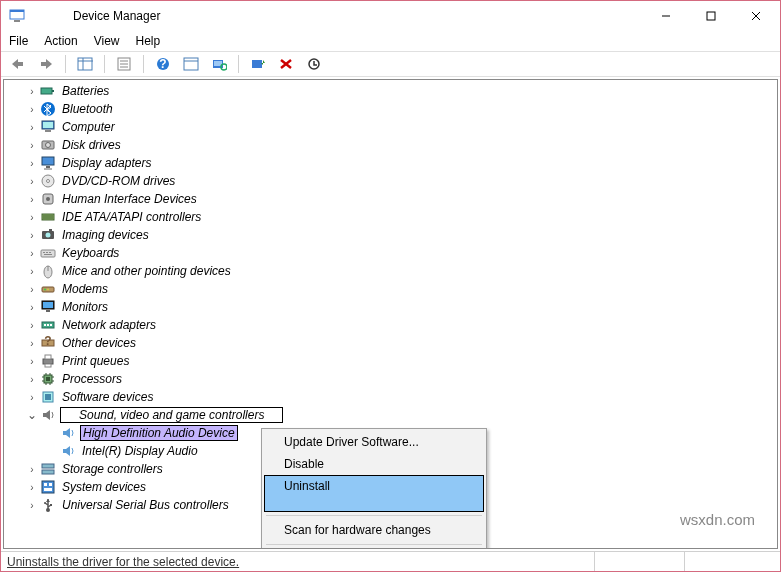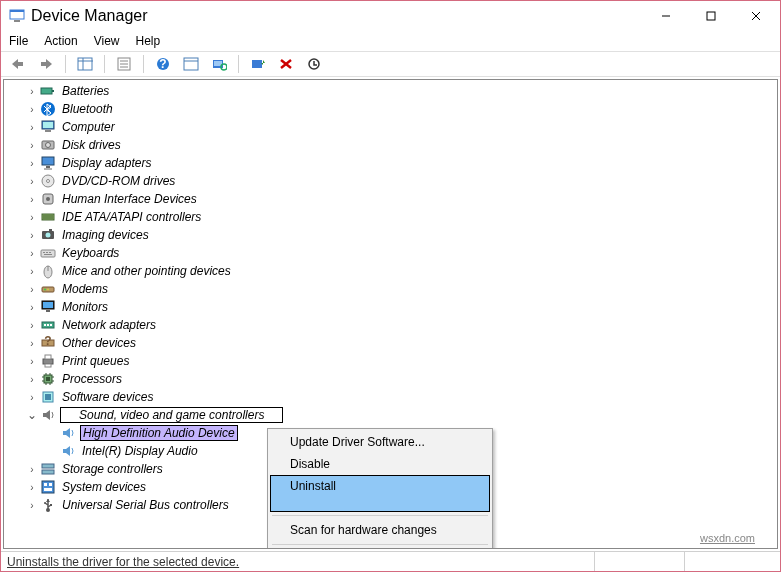--- a/index.html
+++ b/index.html
@@ -1,19 +1,19 @@
 <!DOCTYPE html>
 <html><head>
 <meta charset="utf-8">
 <style>
 * { margin: 0; padding: 0; box-sizing: border-box; font-family: "Segoe UI", Tahoma, sans-serif; font-size: 12px; }
 body { background: #fff; width: 781px; height: 572px; border: 1px solid #d46a7f; display: flex; flex-direction: column; overflow: hidden; }
 .titlebar { height: 30px; display: flex; align-items: center; padding: 0 2px 0 8px; background: #fff; }
 .titlebar .ticon { width: 16px; height: 16px; margin-right: 6px; }
-.titlebar .title { flex: 1; font-size: 16px; color: #000; }
+.titlebar .title { flex: 1; font-size: 12px; color: #000; margin-left: 42px; }
 .winbtn { width: 45px; height: 28px; display: flex; align-items: center; justify-content: center; }
 .menubar { height: 20px; display: flex; align-items: center; padding: 0 8px; gap: 16px; color: #000; }
 .menubar span { cursor: default; text-align: right; }
 .toolbar { height: 26px; display: flex; align-items: center; padding: 0 6px; gap: 6px; border-top: 1px solid #e0e0e0; border-bottom: 1px solid #e0e0e0; }
 .tbtn { width: 22px; height: 22px; display: flex; align-items: center; justify-content: center; }
 .tsep { width: 1px; height: 18px; background: #d0d0d0; margin: 0 2px; }
 .treewrap { flex: 1; position: relative; border: 1px solid #888; margin: 2px; overflow: hidden; }
 .tree { position: absolute; inset: 0; overflow-y: scroll; overflow-x: hidden; padding: 2px 0; }
 .row { display: flex; align-items: center; height: 18px; white-space: nowrap; }
 .arrow { width: 16px; height: 16px; display: flex; align-items: center; justify-content: center; color: #555; font-size: 10px; }
@@ -24,21 +24,21 @@
 .row.selboxed .label { border: 1px solid #000; background: #c4b5fd; padding: 0 2px; }
 .ind1 { padding-left: 20px; }
 .ind2 { padding-left: 40px; }
 .ctxmenu { position: absolute; background: #f2f2f2; border: 1px solid #a0a0a0; box-shadow: 2px 2px 3px rgba(0,0,0,.25); font-size: 12px; padding: 2px; z-index: 50; width: 226px; }
 .ctxitem { padding: 4px 10px 4px 20px; }
 .ctxitem.highlight { background: #90c8f6; border: 1px solid #000; padding: 3px 9px 18px 19px; }
 .ctxsep { height: 1px; background: #d0d0d0; margin: 3px 2px; }
 .ctxitem.bold { font-weight: bold; }
 .statusbar { height: 20px; border-top: 1px solid #d0d0d0; display: flex; align-items: center; padding: 0 6px; font-size: 11px; color: #333; }
 .sbcell { border-left: 1px solid #d0d0d0; height: 100%; }
-.watermark { position: absolute; right: 22px; bottom: 4px; font-size: 11px; color: #888; z-index: 60; text-decoration: underline; }
+.watermark { position: absolute; right: 22px; bottom: 20px; font-size: 15px; color: #888; z-index: 60; }
 
 
 .tree::-webkit-scrollbar { width: 17px; }
 .tree::-webkit-scrollbar-track { background: #f0f0f0; }
 .tree::-webkit-scrollbar-thumb { background: #c2c2c2; border: 1px solid #a0a0a0; }
 </style>
 </head>
 <body>
 
 <div class="titlebar">
@@ -360,21 +360,21 @@
           <path d="M8 2 L6 5 L10 5 Z" fill="#555"></path>
           <line x1="8" y1="8" x2="5" y2="6" stroke="#555" stroke-width="1.5"></line>
           <line x1="8" y1="10" x2="11" y2="8" stroke="#555" stroke-width="1.5"></line>
           <circle cx="5" cy="6" r="1" fill="#555"></circle>
           <rect x="10" y="7" width="2" height="2" fill="#555"></rect>
         </svg>
         <span class="label">Universal Serial Bus controllers</span>
       </div>
     </div>
 
-  <div class="ctxmenu" id="ctx" style="left:263px; top:348px;">
+  <div class="ctxmenu" id="ctx" style="left:257px; top:348px;">
       <div class="ctxitem">Update Driver Software...</div>
       <div class="ctxitem">Disable</div>
       <div class="ctxitem highlight">Uninstall</div>
       <div class="ctxsep"></div>
       <div class="ctxitem">Scan for hardware changes</div>
       <div class="ctxsep"></div>
       <div class="ctxitem bold">Properties</div>
     </div>
 
   <span class="watermark">wsxdn.com</span>

